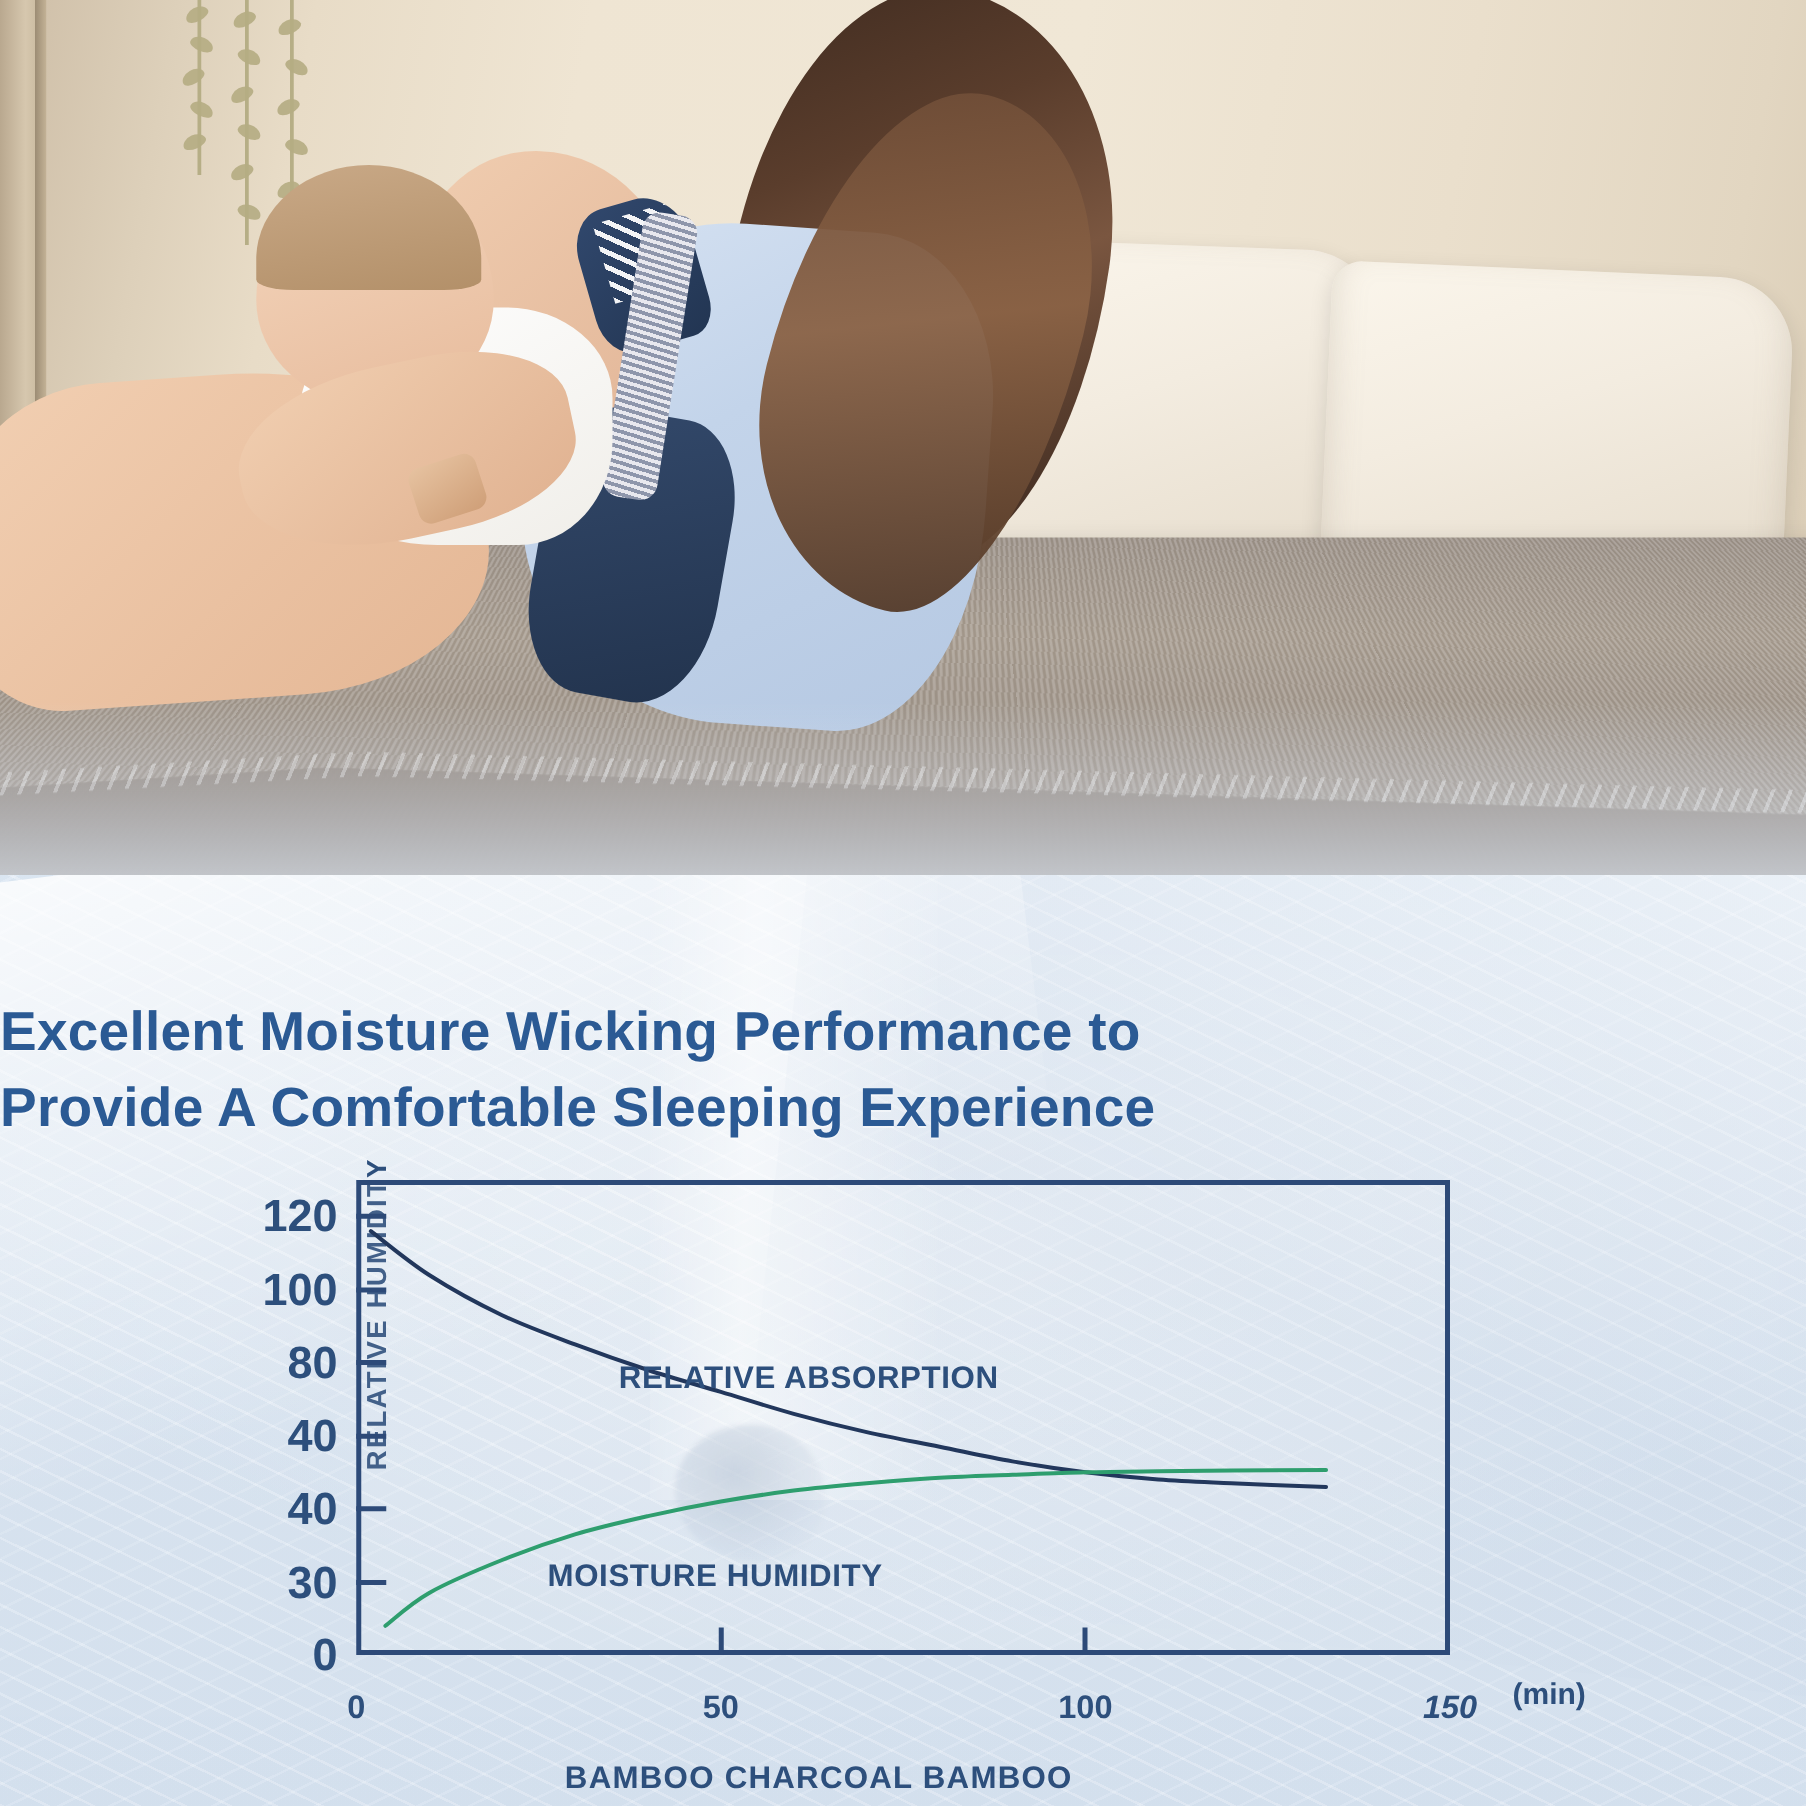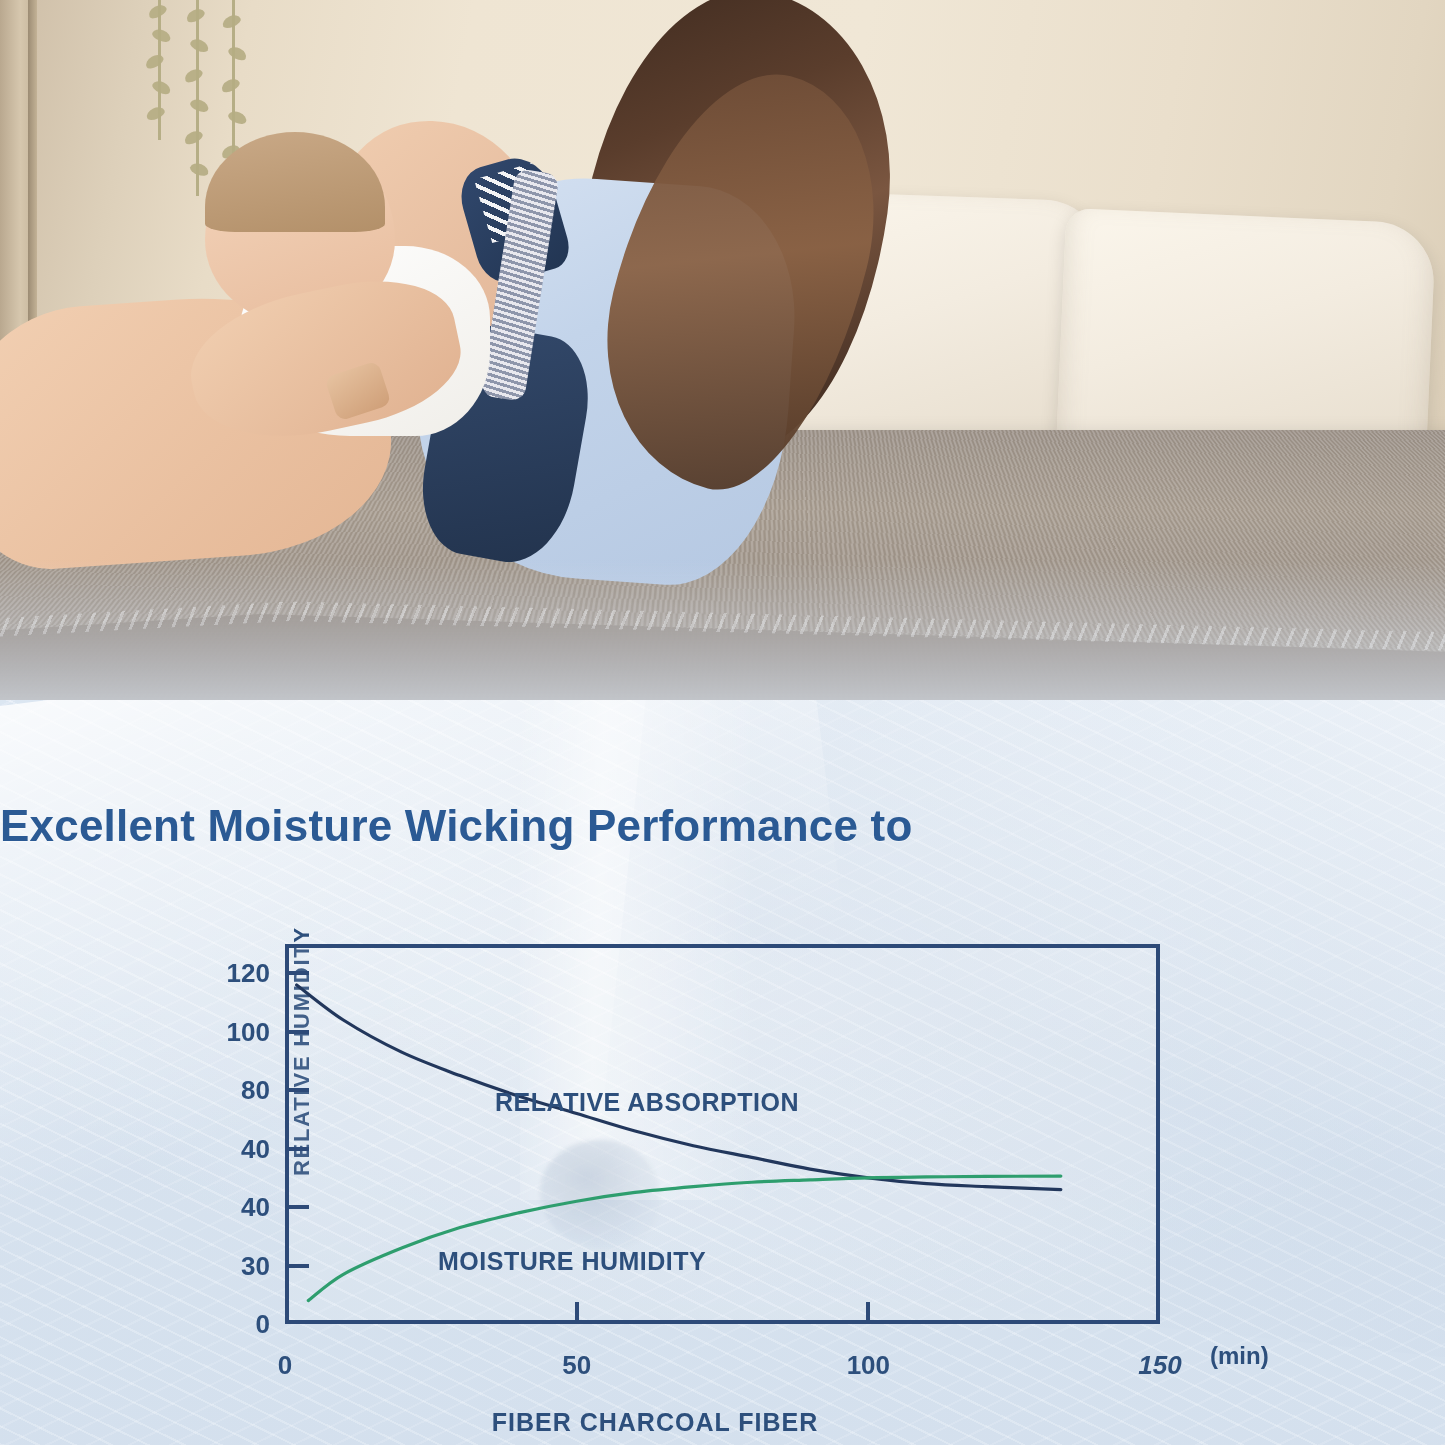--- a/index.html
+++ b/index.html
@@ -207,21 +207,21 @@
   }
   .plotframe{
     position:absolute;left:135px;top:14px;width:875px;height:380px;
     border:4px solid #2d4a78;border-top-width:4px;
     box-sizing:border-box;
     background:rgba(255,255,255,.10);
   }
   svg.curves{position:absolute;left:135px;top:14px;width:875px;height:380px;overflow:visible;}
 
   .ytick{
-    position:absolute;right:0;color:#2d4f7c;font-weight:bold;font-size:26px;
+    position:absolute;right:0;color:#2d4f7c;font-weight:bold;font-size:36px;
     text-align:right;width:90px;transform:translateY(-50%);
   }
   .ytickmark{position:absolute;left:135px;width:24px;height:4px;background:#2d4a78;transform:translateY(-50%);}
   .xtick{
     position:absolute;color:#2d4f7c;font-weight:bold;font-size:26px;
     transform:translateX(-50%);
   }
   .xtickmark{position:absolute;width:4px;height:22px;background:#2d4a78;}
   .unit{
     position:absolute;color:#2d4f7c;font-weight:bold;font-size:24px;
@@ -297,20 +297,21 @@
 
   <div class="lower">
     <div class="quilt"></div>
     <div class="band1"></div>
     <div class="band2"></div>
     <div class="bedfold"></div>
     <div class="blob"></div>
 
     <div class="headline">
       <span class="l1">Excellent Moisture Wicking Performance to</span>
+      <span class="l2">Provide A Comfortable Sleeping Experience</span>
     </div>
 
     <div class="chart-wrap">
 
       <div class="ylabel">RELATIVE HUMIDITY</div>
 
       <div class="plotframe"></div>
 
       <div id="yticks">
           <div class="ytick" style="top: 394px; left: 30px;">0</div>
@@ -340,17 +341,17 @@
       <svg class="curves" viewBox="0 0 875 380" preserveAspectRatio="none">
         <path id="path-absorption" fill="none" stroke="#22375c" stroke-width="3.2" stroke-linecap="round" d="M11.67,40.92 C19.44,46.77 40.83,64.79 58.33,76.00 C75.83,87.21 97.22,98.90 116.67,108.15 C136.11,117.41 155.56,124.23 175.00,131.54 C194.44,138.85 213.89,145.67 233.33,152.00 C252.78,158.33 272.22,163.69 291.67,169.54 C311.11,175.38 330.56,181.72 350.00,187.08 C369.44,192.44 388.89,197.31 408.33,201.69 C427.78,206.08 447.22,209.49 466.67,213.38 C486.11,217.28 505.56,221.67 525.00,225.08 C544.44,228.49 563.89,231.41 583.33,233.85 C602.78,236.28 622.22,238.23 641.67,239.69 C661.11,241.15 677.64,241.64 700.00,242.62 C722.36,243.59 763.19,245.05 775.83,245.54"></path>
         <path id="path-release" fill="none" stroke="#2e9e6e" stroke-width="3.2" stroke-linecap="round" d="M23.33,356.62 C29.17,352.23 42.78,339.08 58.33,330.31 C73.89,321.54 97.22,311.79 116.67,304.00 C136.11,296.21 155.56,289.38 175.00,283.54 C194.44,277.69 213.89,273.31 233.33,268.92 C252.78,264.54 272.22,260.64 291.67,257.23 C311.11,253.82 330.56,250.90 350.00,248.46 C369.44,246.03 388.89,244.32 408.33,242.62 C427.78,240.91 447.22,239.35 466.67,238.23 C486.11,237.11 505.56,236.62 525.00,235.89 C544.44,235.16 563.89,234.33 583.33,233.85 C602.78,233.36 622.22,233.21 641.67,232.97 C661.11,232.73 677.64,232.53 700.00,232.38 C722.36,232.24 763.19,232.14 775.83,232.09"></path>
       </svg>
 
       <div class="series-label" id="label-absorption" style="left:345px;top:158px;">RELATIVE ABSORPTION</div>
       <div class="series-label" id="label-release" style="left:288px;top:317px;">MOISTURE HUMIDITY</div>
 
       <div class="unit" id="unit-label" style="left:1060px;top:412px;">(min)</div>
 
-      <div class="xaxis-caption">FIBER CHARCOAL FIBER</div>
+      <div class="xaxis-caption">BAMBOO CHARCOAL BAMBOO</div>
     </div>
 
   </div>
 </div>
 
 </body></html>

